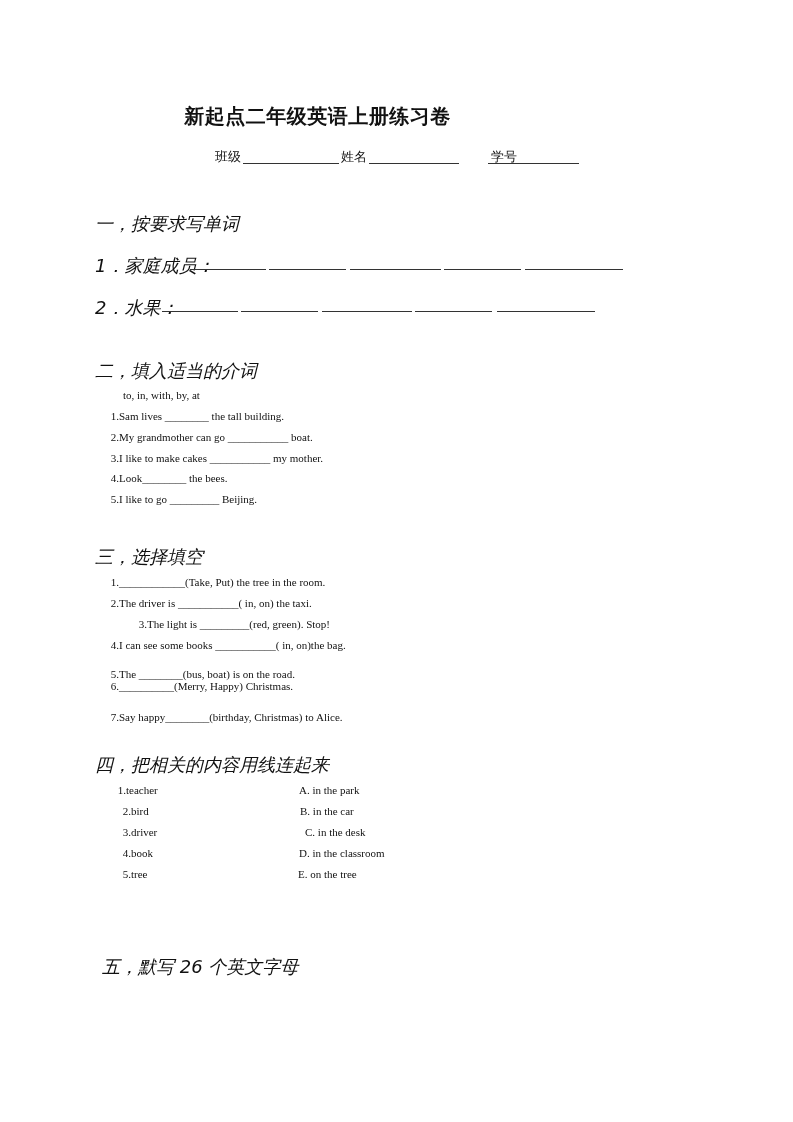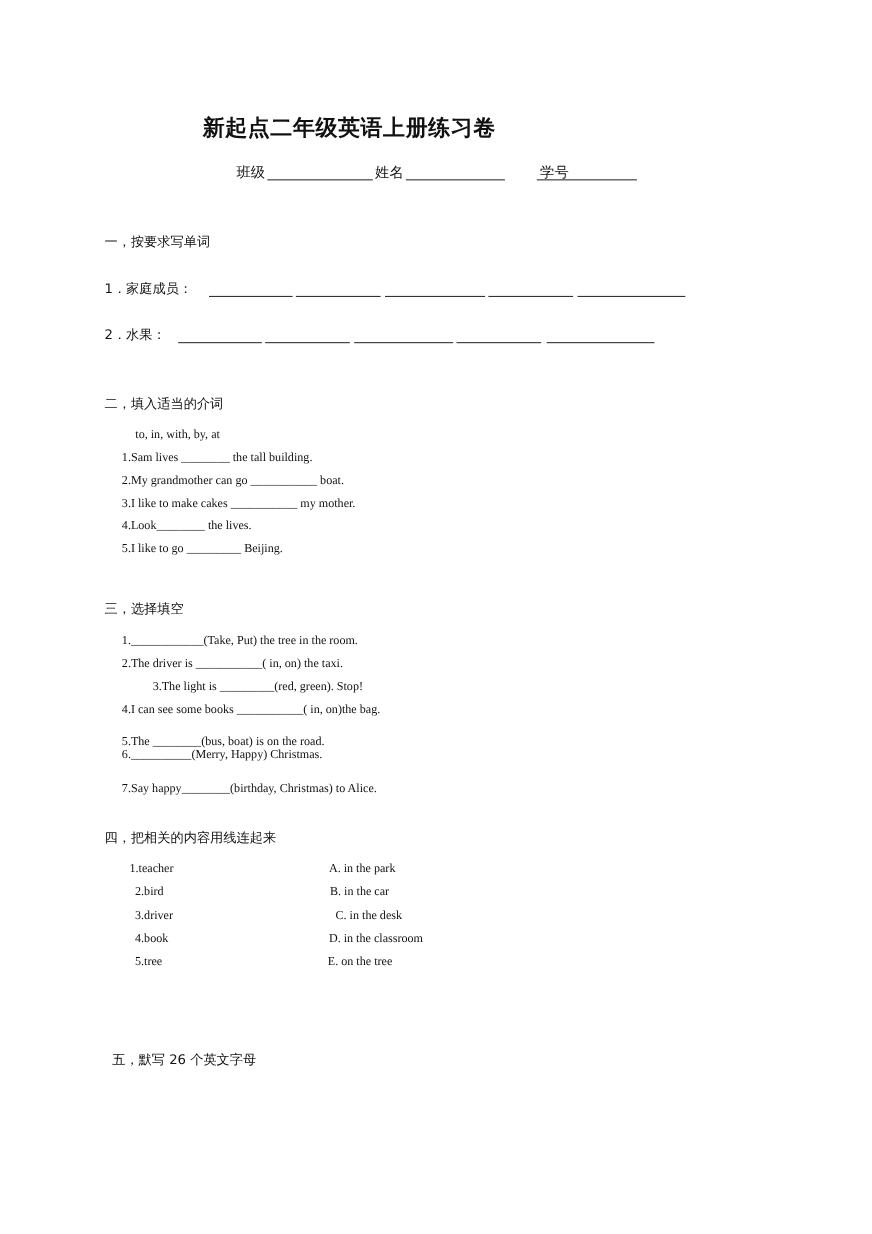--- a/index.html
+++ b/index.html
@@ -2,21 +2,21 @@
 <html><head>
 <meta charset="utf-8">
 <style>
   html, body { margin:0; padding:0; background:#ffffff; }
   body { width:793px; height:1122px; position:relative; overflow:hidden; color:#111; }
   .cn { font-family: "DejaVu Sans", sans-serif; }
   .en { font-family: "Liberation Serif", "DejaVu Serif", serif; }
   .abs { position:absolute; white-space:nowrap;text-align:right; }
   .title { left:0; width:635px; top:103px; text-align:center; font-size:20px; font-weight:bold; letter-spacing:0.5px; }
   .info { top:148px; font-size:13px; }
-  .sec { font-size:12px; }
+  .sec { font-size:18px;font-style:italic; }
   .row { font-size:11px; }
   .blank-line { position:absolute; border-bottom:1px solid #333; height:0; }
   .num { display:inline-block; width:24px; }
 </style>
 </head>
 <body>
 
 <div class="abs title cn">新起点二年级英语上册练习卷</div>
 
 <div class="abs info cn" style="left:215px;">班级</div>
@@ -47,21 +47,21 @@
 <div class="abs row en" style="left:95px; top:410px;">
   <span class="num">1.</span><span>Sam lives </span><span>________</span><span> the tall building.</span>
 </div>
 <div class="abs row en" style="left:95px; top:431px;">
   <span class="num">2.</span><span>My grandmother can go </span><span>___________</span><span> boat.</span>
 </div>
 <div class="abs row en" style="left:95px; top:452px;">
   <span class="num">3.</span><span>I like to make cakes </span><span>___________</span><span> my mother.</span>
 </div>
 <div class="abs row en" style="left:95px; top:472px;">
-  <span class="num">4.</span><span>Look</span><span>________</span><span> the lives.</span>
+  <span class="num">4.</span><span>Look</span><span>________</span><span> the bees.</span>
 </div>
 <div class="abs row en" style="left:95px; top:493px;">
   <span class="num">5.</span><span>I like to go </span><span>_________</span><span> Beijing.</span>
 </div>
 
 <div class="abs sec cn" style="left:95px; top:545px;">三，选择填空</div>
 
 <div class="abs row en" style="left:95px; top:576px;">
   <span class="num">1.</span><span></span><span>____________</span><span>(Take, Put) the tree in the room.</span>
 </div>

